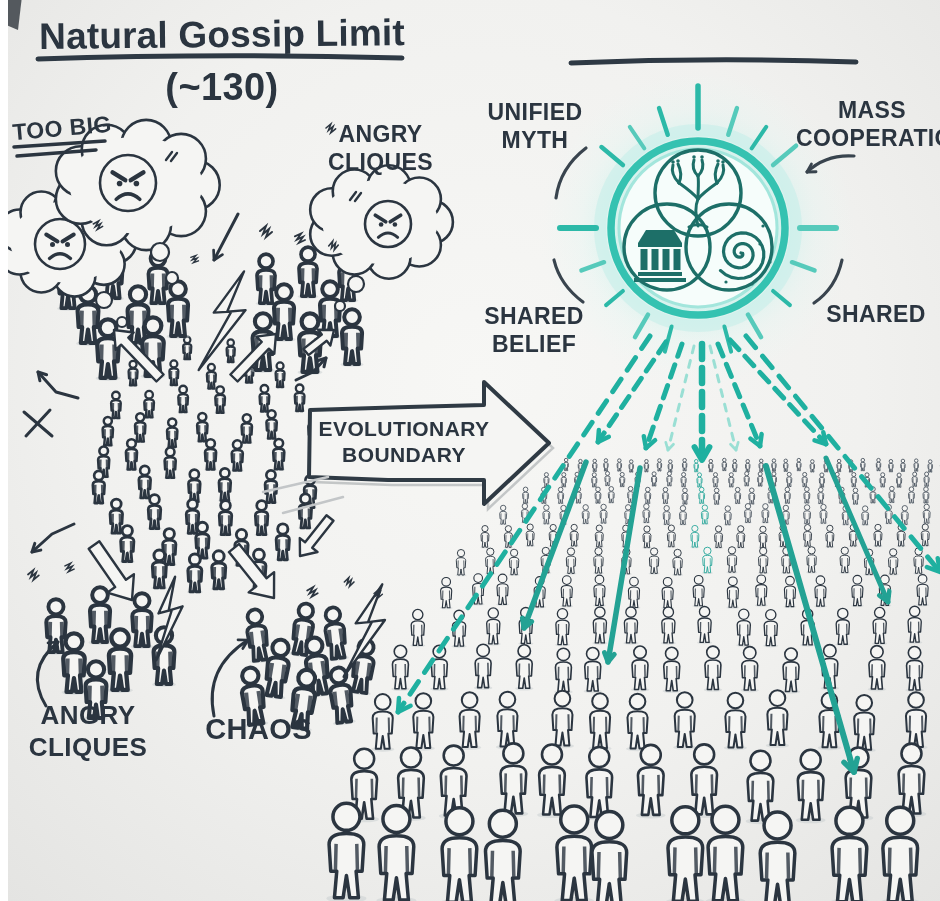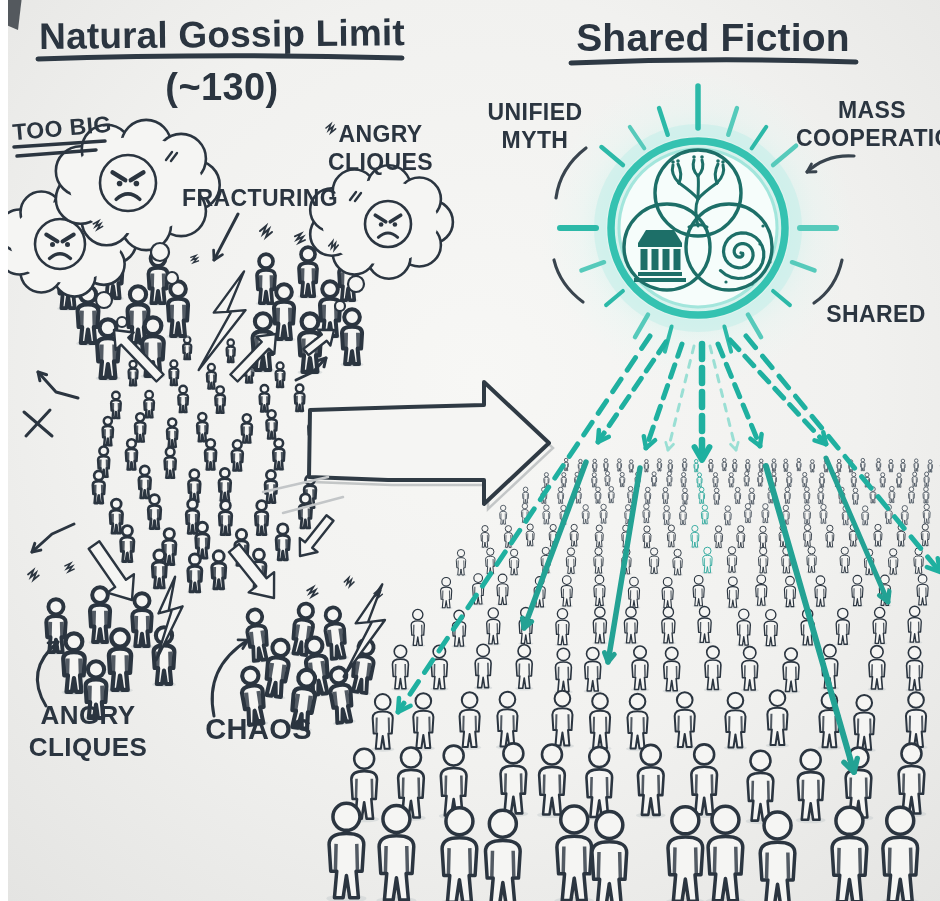--- a/index.html
+++ b/index.html
@@ -578,22 +578,22 @@
         <line x1="758" y1="466" x2="846" y2="772" stroke="#23a294" stroke-width="6" stroke-linecap="round"></line>
         <path d="M835.9,762.3 L846.0,772.0 L849.3,758.4" fill="none" stroke="#23a294" stroke-width="5.4" stroke-linecap="round" stroke-linejoin="round"></path>
         <line x1="818" y1="458" x2="880" y2="602" stroke="#23a294" stroke-width="5" stroke-linecap="round"></line>
         <path d="M871.2,595.4 L880.0,602.0 L881.3,591.1" fill="none" stroke="#23a294" stroke-width="4.5" stroke-linecap="round" stroke-linejoin="round"></path>
       </g>
     </svg>
 
   <div class="lbl title" style="left:18px;top:12px;width:392px;transform:rotate(-0.6deg);">Natural Gossip Limit</div>
   <div class="lbl subtitle" style="left:18px;top:64px;width:392px;">(~130)</div>
   <div class="lbl small" style="left:2px;top:114px;width:104px;transform:rotate(-5deg);">TOO BIG</div>
-  <div class="lbl small" style="left:172px;top:184px;width:160px;">FRACTURING</div>
   <div class="lbl small" style="left:310px;top:120px;width:125px;">ANGRY CLIQUES</div>
   <div class="lbl" style="left:6px;top:700px;width:148px;font-size:26px;">ANGRY CLIQUES</div>
   <div class="lbl" style="left:186px;top:712px;width:118px;font-size:29px;text-align:right;">CHAOS</div>
+  <div class="lbl" style="left:305px;top:416px;width:182px;font-size:21px;">EVOLUTIONARY BOUNDARY</div>
 
-  <div class="lbl title" style="left:555px;top:14px;width:300px;font-size:39px;">Shared Fiction</div>
   <div class="lbl small" style="left:466px;top:98px;width:122px;">UNIFIED MYTH</div>
   <div class="lbl small" style="left:788px;top:96px;width:152px;">MASS COOPERATION</div>
+  <div class="lbl small" style="left:466px;top:302px;width:120px;">SHARED BELIEF</div>
   <div class="lbl small" style="left:818px;top:300px;width:100px;">SHARED</div>
 </div>
 
 </body></html>

